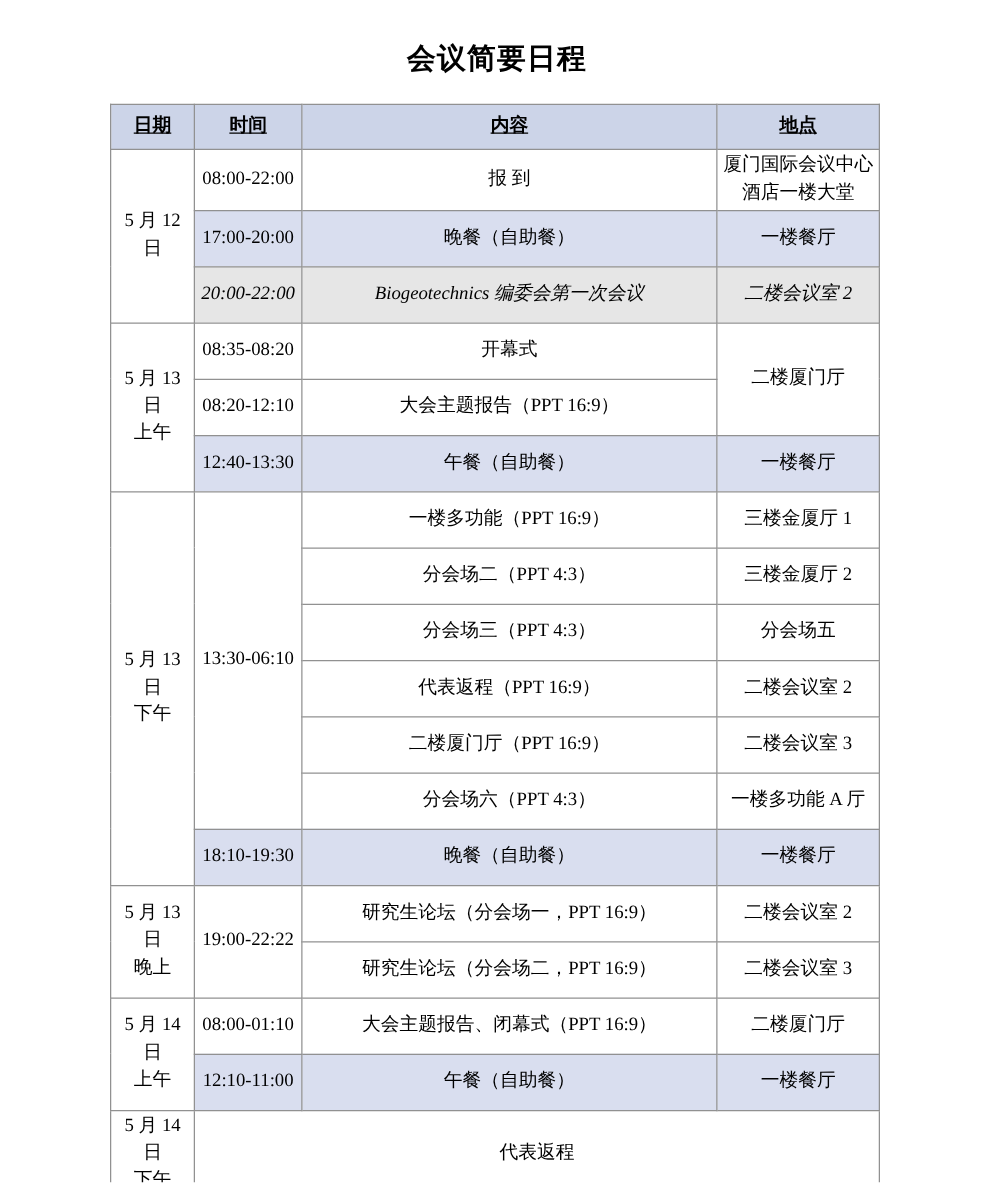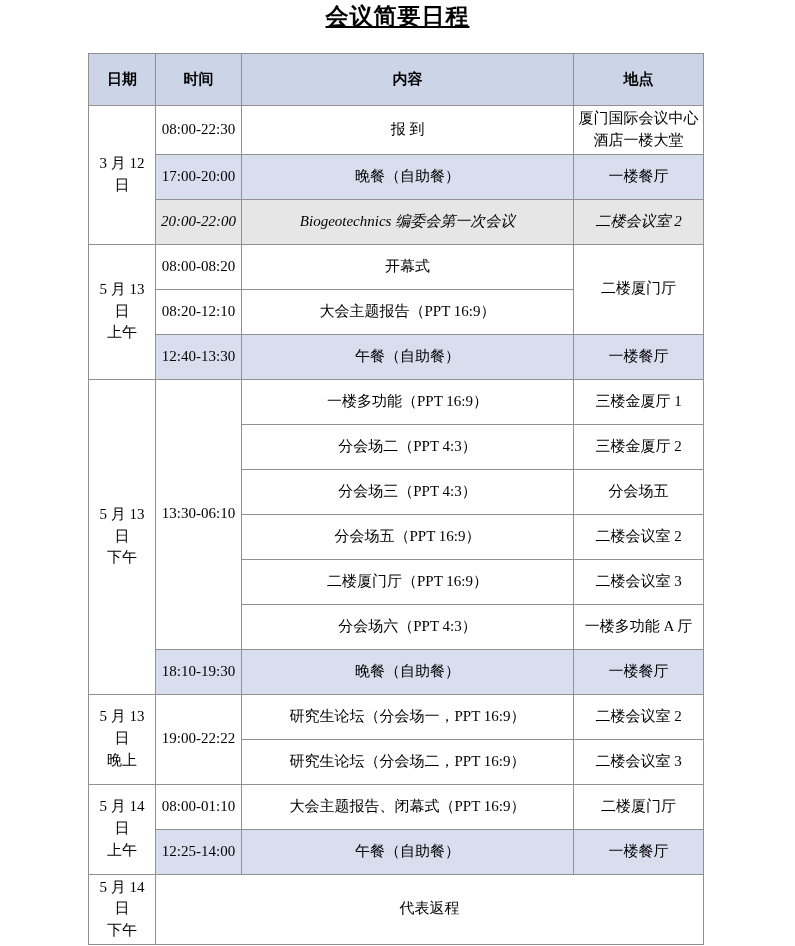--- a/index.html
+++ b/index.html
@@ -16,26 +16,25 @@
     font-family: "Liberation Serif", "DejaVu Serif", serif;
     color: var(--text);
   }
   .page {
     width: 795px;
     height: 946px;
     background: #ffffff;
     overflow: hidden;
   }
   .page-title {
-    margin-top: 1px;
+    margin-top: 31px;
     text-align: center;
     font-size: 23px;
     font-weight: bold;
     letter-spacing: 1px;
-    text-decoration: underline;
   }
   table.schedule {
     border-collapse: collapse;
     table-layout: fixed;
     width: 615px;
     margin: 21px 0 0 88px;
   }
   col.c-date { width: 67px; }
   col.c-time { width: 86px; }
   col.c-content { width: 332px; }
@@ -45,21 +44,22 @@
     text-align: center;
     vertical-align: middle;
     font-size: 15px;
     line-height: 1.45;
     padding: 2px 3px;
     height: 45px;
   }
   thead th {
     background: var(--header-bg);
     font-weight: bold;
-    height: 52px;
+    height: 36px;
+    text-decoration: underline;
   }
   tr.meal > td { background: var(--meal-bg); }
   tr.gray > td { background: var(--gray-bg); font-style: italic; }
   td.date-cell { background: #ffffff; }
 </style>
 </head>
 <body>
 
 <div class="page">
 
@@ -77,43 +77,43 @@
         <th>日期</th>
         <th>时间</th>
         <th>内容</th>
         <th>地点</th>
       </tr>
     </thead>
     <tbody>
 
       <tr>
         <td class="date-cell" rowspan="3">
-          <div>3 月 12 日</div>
+          <div>5 月 12 日</div>
         </td>
-        <td>08:00-22:30</td>
+        <td>08:00-22:00</td>
         <td>报  到</td>
         <td>厦门国际会议中心酒店一楼大堂</td>
       </tr>
       <tr class="meal">
         <td>17:00-20:00</td>
         <td>晚餐（自助餐）</td>
         <td>一楼餐厅</td>
       </tr>
       <tr class="gray">
         <td>20:00-22:00</td>
         <td>Biogeotechnics 编委会第一次会议</td>
         <td>二楼会议室 2</td>
       </tr>
 
       <tr>
         <td class="date-cell" rowspan="3">
           <div>5 月 13 日</div>
           <div>上午</div>
         </td>
-        <td>08:00-08:20</td>
+        <td>08:35-08:20</td>
         <td>开幕式</td>
         <td rowspan="2">二楼厦门厅</td>
       </tr>
       <tr>
         <td>08:20-12:10</td>
         <td>大会主题报告（PPT 16:9）</td>
       </tr>
       <tr class="meal">
         <td>12:40-13:30</td>
         <td>午餐（自助餐）</td>
@@ -131,21 +131,21 @@
       </tr>
       <tr>
         <td>分会场二（PPT 4:3）</td>
         <td>三楼金厦厅 2</td>
       </tr>
       <tr>
         <td>分会场三（PPT 4:3）</td>
         <td>分会场五</td>
       </tr>
       <tr>
-        <td>分会场五（PPT 16:9）</td>
+        <td>代表返程（PPT 16:9）</td>
         <td>二楼会议室 2</td>
       </tr>
       <tr>
         <td>二楼厦门厅（PPT 16:9）</td>
         <td>二楼会议室 3</td>
       </tr>
       <tr>
         <td>分会场六（PPT 4:3）</td>
         <td>一楼多功能 A 厅</td>
       </tr>
@@ -172,21 +172,21 @@
       <tr>
         <td class="date-cell" rowspan="2">
           <div>5 月 14 日</div>
           <div>上午</div>
         </td>
         <td>08:00-01:10</td>
         <td>大会主题报告、闭幕式（PPT 16:9）</td>
         <td>二楼厦门厅</td>
       </tr>
       <tr class="meal">
-        <td>12:25-14:00</td>
+        <td>12:10-11:00</td>
         <td>午餐（自助餐）</td>
         <td>一楼餐厅</td>
       </tr>
 
       <tr>
         <td class="date-cell">
           <div>5 月 14 日</div>
           <div>下午</div>
         </td>
         <td colspan="3">代表返程</td>

